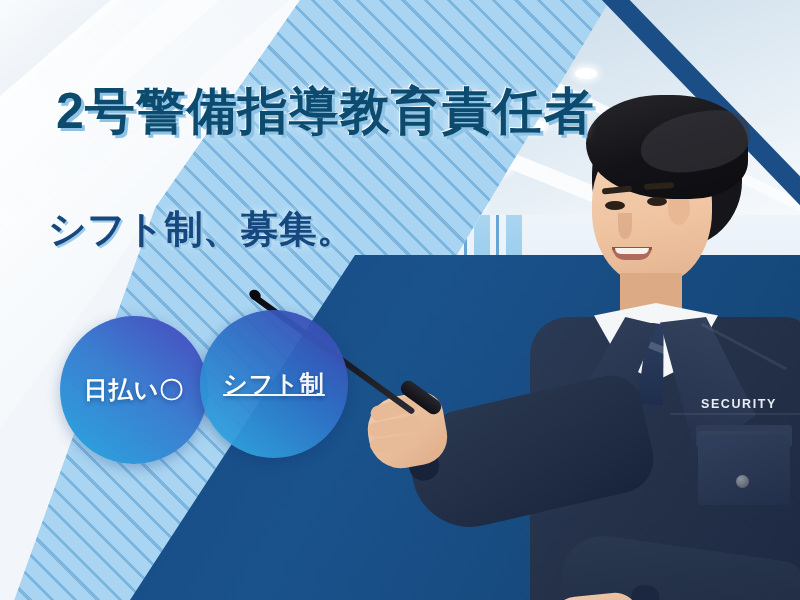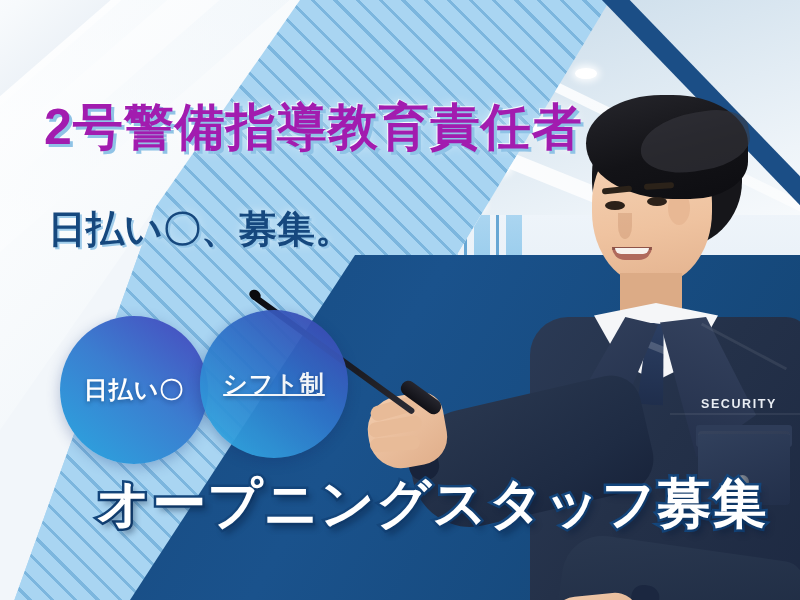--- a/index.html
+++ b/index.html
@@ -294,29 +294,28 @@
   }
   .baton-grip {
     position:absolute; left:398px; top:390px; width:46px; height:15px;
     background:linear-gradient(180deg,#26262e,#101016);
     border-radius:7px;
     transform:rotate(36deg);
   }
 
   
   .headline {
-    position:absolute; left:44px; top:78px;
+    position:absolute; left:56px; top:78px;
     font-size:50px; font-weight:700; letter-spacing:1px;
-    color:#a21caf;
+    color:#0c4a6e;
     text-shadow:
        3px 3px 0 #8fc3e6,
       -1px -1px 0 rgba(255,255,255,.85),
        0 0 12px rgba(255,255,255,.6);
     white-space:nowrap;
-    margin-top:16px;
   }
 
   .subhead {
     position:absolute; left:48px; top:208px;
     font-size:38px; font-weight:700; line-height:1.14;
     color:#16487e;
     text-shadow:
        2px 2px 0 rgba(143,195,230,.85),
        0 0 10px rgba(255,255,255,.65);
     white-space:nowrap;
@@ -433,23 +432,22 @@
     <div class="p-hand2"></div>
   </div>
 
   <div class="baton"></div>
   <div class="baton-tip"></div>
   <div class="baton-grip"></div>
 
   <div class="headline">2号警備指導教育責任者</div>
 
   <div class="subhead">
-    <div>日払い〇、募集。</div>
+    <div>シフト制、募集。</div>
   </div>
 
   <div class="badges">
     <div class="badge b1">日払い〇</div>
     <div class="badge b2">シフト制</div>
   </div>
 
-  <div class="cta">オープニングスタッフ募集</div>
 
 </div>
 
 </body></html>

